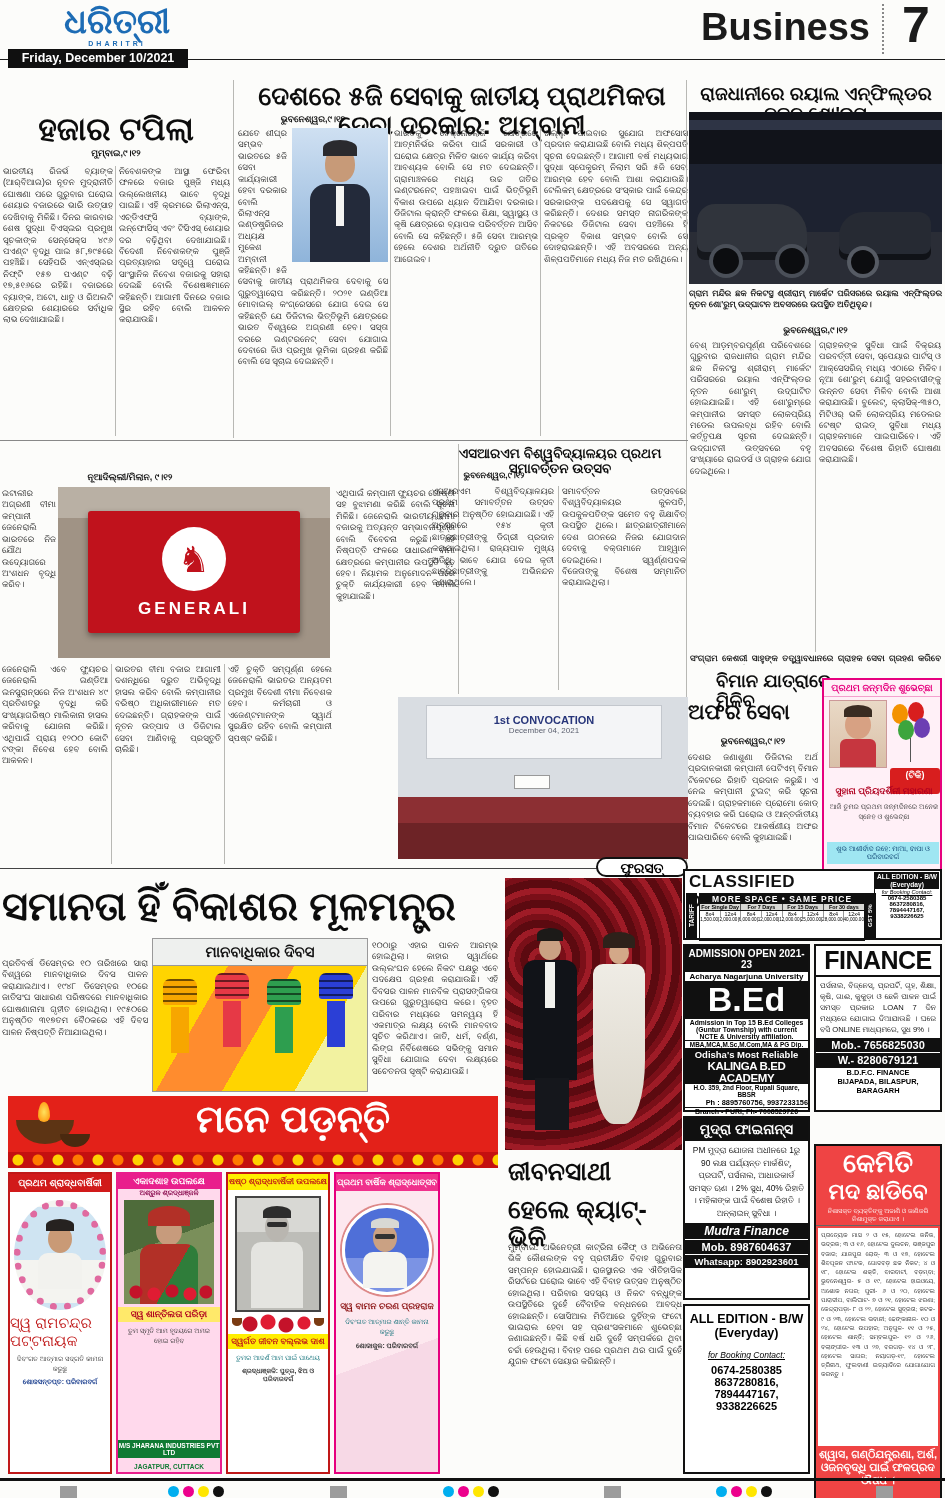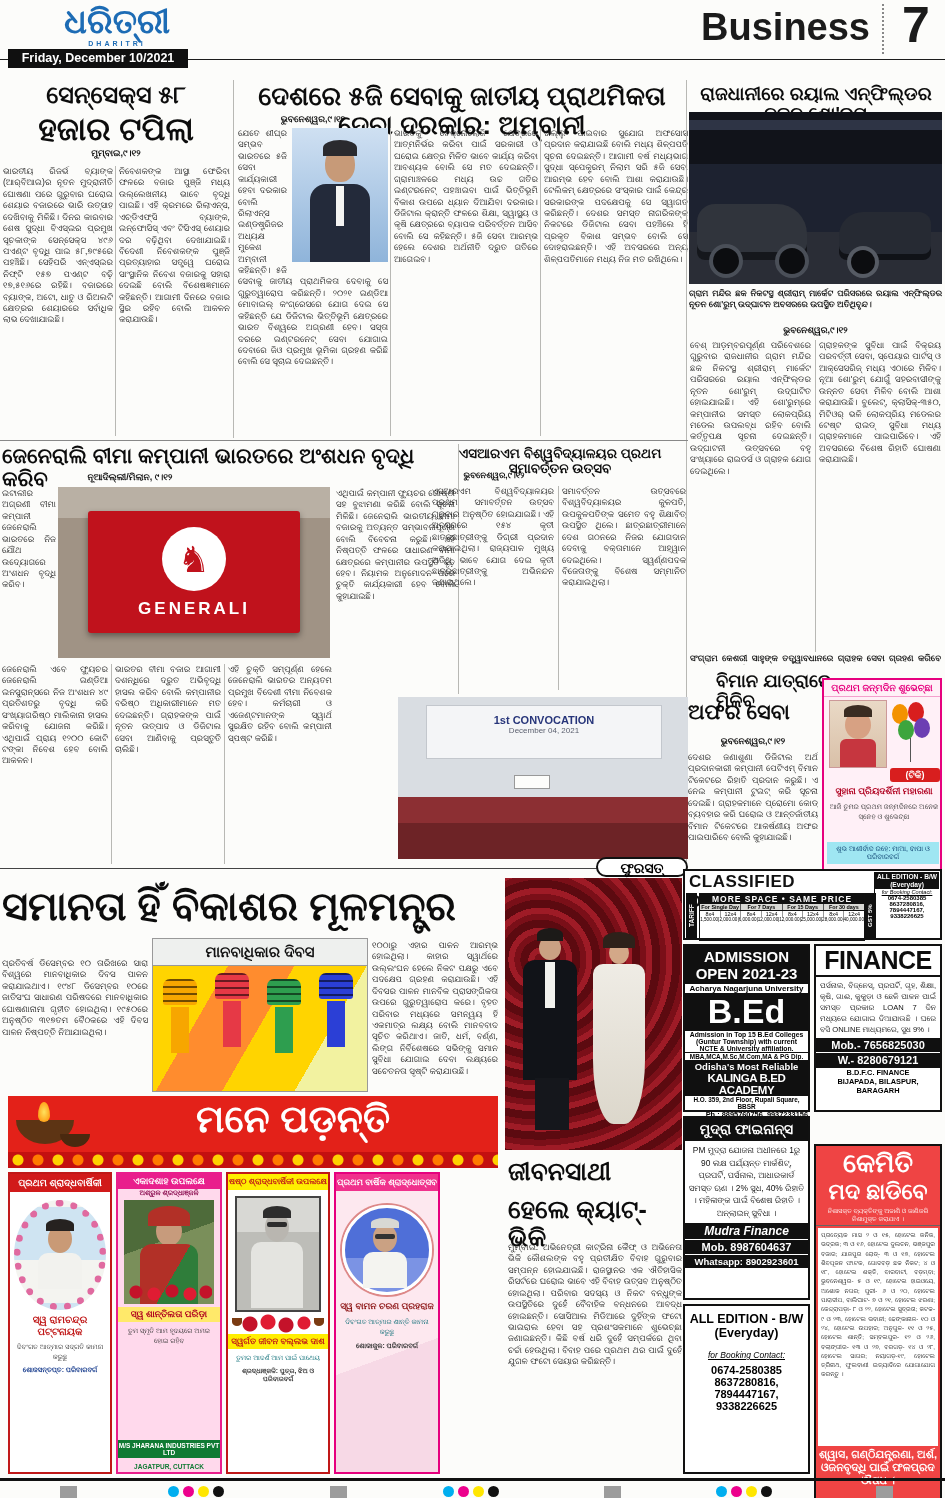--- a/index.html
+++ b/index.html
@@ -31,21 +31,20 @@
 <div class="page">
 
   <div class="abs" style="left:52px;top:2px;width:130px;height:44px;color:#1d6cb5;font-weight:700;font-size:34px;text-align:center;">ଧରିତ୍ରୀ</div>
   <div class="abs" style="left:52px;top:40px;width:130px;font-size:7px;letter-spacing:3px;color:#1d6cb5;font-weight:700;text-align:center;">DHARITRI</div>
   <div class="hr" style="left:0;top:59px;width:945px;"></div>
   <div class="abs blkband" style="left:8px;top:49px;width:180px;height:19px;font-size:12.5px;line-height:19px;">Friday, December 10/2021</div>
   <div class="abs" style="left:700px;top:6px;width:170px;height:48px;font-size:38px;font-weight:600;color:#1b1b1b;text-align:right;">Business</div>
   <div class="abs" style="left:882px;top:4px;height:50px;border-left:2px dotted #888;"></div>
   <div class="abs" style="left:892px;top:-4px;width:48px;height:58px;font-size:50px;font-weight:600;color:#1b1b1b;text-align:center;">7</div>
 
-  <div class="abs hl ctr" style="left:2px;top:82px;width:228px;font-size:24px;">ସେନ୍‌ସେକ୍ସ ୫୮</div>
   <div class="abs hl ctr" style="left:2px;top:112px;width:228px;font-size:32px;">ହଜାର ଟପିଲା</div>
   <div class="abs dl" style="left:2px;top:148px;width:228px;">ମୁମ୍ବାଇ,୯।୧୨</div>
   <div class="abs bd" style="left:3px;top:166px;width:110px;height:270px;">ଭାରତୀୟ ରିଜର୍ଭ ବ୍ୟାଙ୍କ (ଆର୍‌ବିଆଇ)ର ନୂତନ ମୁଦ୍ରାନୀତି ଘୋଷଣା ପରେ ଗୁରୁବାର ଘରୋଇ ଶେୟାର ବଜାରରେ ଭାରି ଉତ୍ସାହ ଦେଖିବାକୁ ମିଳିଛି। ଦିନର କାରବାର ଶେଷ ସୁଦ୍ଧା ବିଏସ୍‌ଇର ପ୍ରମୁଖ ସୂଚକାଙ୍କ ସେନ୍‌ସେକ୍ସ ୪୯୬ ପଏଣ୍ଟ ବୃଦ୍ଧି ପାଇ ୫୮,୭୯୫ରେ ପହଞ୍ଚିଛି। ସେହିପରି ଏନ୍‌ଏସ୍‌ଇର ନିଫ୍ଟି ୧୫୭ ପଏଣ୍ଟ ବଢ଼ି ୧୭,୫୧୬ରେ ରହିଛି। ବଜାରରେ ବ୍ୟାଙ୍କ, ଅଟୋ, ଧାତୁ ଓ ରିଅଲଟି କ୍ଷେତ୍ରର ଶେୟାରରେ ସର୍ବାଧିକ ଲାଭ ଦେଖାଯାଇଛି।</div>
   <div class="abs bd" style="left:119px;top:166px;width:111px;height:270px;">ନିବେଶକଙ୍କ ଆସ୍ଥା ଫେରିବା ଫଳରେ ବଜାର ପୁଞ୍ଜି ମଧ୍ୟ ଉଲ୍ଲେଖନୀୟ ଭାବେ ବୃଦ୍ଧି ପାଇଛି। ଏହି କ୍ରମରେ ରିଲାଏନ୍ସ, ଏଚ୍‌ଡିଏଫ୍‌ସି ବ୍ୟାଙ୍କ, ଇନ୍ଫୋସିସ୍ ଏବଂ ଟିସିଏସ୍ ଶେୟାର ଦର ବଢ଼ିଥିବା ଦେଖାଯାଇଛି। ବିଦେଶୀ ନିବେଶକଙ୍କ ପୁଞ୍ଜି ପ୍ରତ୍ୟାହାର ସତ୍ତ୍ୱେ ଘରୋଇ ସାଂସ୍ଥାନିକ ନିବେଶ ବଜାରକୁ ସହାରା ଦେଇଛି ବୋଲି ବିଶେଷଜ୍ଞମାନେ କହିଛନ୍ତି। ଆଗାମୀ ଦିନରେ ବଜାର ସ୍ଥିର ରହିବ ବୋଲି ଆକଳନ କରାଯାଉଛି।</div>
   <div class="vr" style="left:115px;top:166px;height:270px;"></div>
   <div class="vr" style="left:233px;top:80px;height:358px;"></div>
 
   <div class="abs hl ctr" style="left:236px;top:82px;width:452px;font-size:26px;">ଦେଶରେ ୫ଜି ସେବାକୁ ଜାତୀୟ ପ୍ରାଥମିକତା ଦେବା ଦରକାର: ଅମ୍ବାନୀ</div>
   <div class="abs dl" style="left:238px;top:114px;width:150px;">ଭୁବନେଶ୍ୱର,୯।୧୨</div>
   <div class="abs bd" style="left:238px;top:128px;width:150px;height:310px;">
@@ -78,21 +77,20 @@
     <span style="position:absolute;left:150px;top:100px;width:92px;height:48px;border-radius:24px 12px 8px 8px;background:#262a33;box-shadow:inset 0 -6px 0 #101217;"></span>
     <span style="position:absolute;left:158px;top:134px;width:24px;height:24px;border-radius:50%;background:#0c0d10;border:4px solid #565b64;"></span>
   </div>
   <div class="abs capt" style="left:689px;top:288px;width:253px;height:34px;">ଗ୍ରାମ ମନ୍ଦିର ଛକ ନିକଟସ୍ଥ ଶ୍ରୀରାମ୍ ମାର୍କେଟ ପରିସରରେ ରୟାଲ ଏନ୍‌ଫିଲ୍ଡର ନୂତନ ଶୋ'ରୁମ୍ ଉଦ୍‌ଘାଟନ ଅବସରରେ ଉପସ୍ଥିତ ଅତିଥିବୃନ୍ଦ।</div>
   <div class="abs dl" style="left:689px;top:325px;width:253px;">ଭୁବନେଶ୍ୱର,୯।୧୨</div>
   <div class="abs bd" style="left:690px;top:340px;width:121px;height:312px;">ବେଶ୍ ଆଡ଼ମ୍ବରପୂର୍ଣ୍ଣ ପରିବେଶରେ ଗୁରୁବାର ରାଜଧାନୀର ଗ୍ରାମ ମନ୍ଦିର ଛକ ନିକଟସ୍ଥ ଶ୍ରୀରାମ୍ ମାର୍କେଟ ପରିସରରେ ରୟାଲ ଏନ୍‌ଫିଲ୍ଡର ନୂତନ ଶୋ'ରୁମ୍ ଉଦ୍‌ଘାଟିତ ହୋଇଯାଇଛି। ଏହି ଶୋ'ରୁମ୍‌ରେ କମ୍ପାନୀର ସମସ୍ତ ଲୋକପ୍ରିୟ ମଡେଲ ଉପଲବ୍ଧ ରହିବ ବୋଲି କର୍ତ୍ତୃପକ୍ଷ ସୂଚନା ଦେଇଛନ୍ତି। ଉଦ୍‌ଘାଟନୀ ଉତ୍ସବରେ ବହୁ ସଂଖ୍ୟାରେ ରାଇଡର୍ସ ଓ ଗ୍ରାହକ ଯୋଗ ଦେଇଥିଲେ।</div>
   <div class="abs bd" style="left:819px;top:340px;width:122px;height:312px;">ଗ୍ରାହକଙ୍କ ସୁବିଧା ପାଇଁ ବିକ୍ରୟ ପରବର୍ତ୍ତୀ ସେବା, ସ୍ପେୟାର ପାର୍ଟସ୍ ଓ ଆକ୍ସେସରିଜ୍ ମଧ୍ୟ ଏଠାରେ ମିଳିବ। ନୂଆ ଶୋ'ରୁମ୍ ଯୋଗୁଁ ସହରବାସୀଙ୍କୁ ଉନ୍ନତ ସେବା ମିଳିବ ବୋଲି ଆଶା କରାଯାଉଛି। ବୁଲେଟ୍, କ୍ଲାସିକ୍-୩୫୦, ମିଟିଓର୍ ଭଳି ଲୋକପ୍ରିୟ ମଡେଲର ଟେଷ୍ଟ ରାଇଡ୍ ସୁବିଧା ମଧ୍ୟ ଗ୍ରାହକମାନେ ପାଇପାରିବେ। ଏହି ଅବସରରେ ବିଶେଷ ରିହାତି ଘୋଷଣା କରାଯାଇଛି।</div>
   <div class="vr" style="left:815px;top:340px;height:312px;"></div>
   <div class="abs bd" style="left:690px;top:653px;width:251px;height:12px;font-weight:700;">ସଂଗ୍ରାମ କେଶରୀ ସାହୁଙ୍କ ତତ୍ତ୍ୱାବଧାନରେ ଗ୍ରାହକ ସେବା ଗ୍ରହଣ କରିବେ ବୋଲି କୁହାଯାଇଛି।</div>
 
-  <div class="abs hl" style="left:2px;top:444px;width:430px;font-size:21px;">ଜେନେରାଲି ବୀମା କମ୍ପାନୀ ଭାରତରେ ଅଂଶଧନ ବୃଦ୍ଧି କରିବ</div>
   <div class="abs dl" style="left:30px;top:472px;width:200px;">ନୂଆଦିଲ୍ଲୀ/ମିଲାନ, ୯।୧୨</div>
   <div class="abs bd" style="left:2px;top:488px;width:54px;height:170px;">ଇଟାଲୀର ଅଗ୍ରଣୀ ବୀମା କମ୍ପାନୀ ଜେନେରାଲି ଭାରତରେ ନିଜ ଯୌଥ ଉଦ୍ୟୋଗରେ ଅଂଶଧନ ବୃଦ୍ଧି କରିବ।</div>
   <div class="ph" style="left:58px;top:487px;width:272px;height:171px;background:linear-gradient(180deg,#b9b0a4 0 18%,#a09385 18% 100%);">
     <span style="position:absolute;left:30px;top:24px;width:212px;height:122px;background:#c0121c;border-radius:3px;box-shadow:0 3px 6px rgba(0,0,0,.4);"></span>
     <span style="position:absolute;left:104px;top:40px;width:64px;height:64px;border-radius:50%;background:#fff;"></span>
     <span style="position:absolute;left:104px;top:52px;width:64px;text-align:center;font-size:36px;color:#c0121c;">♞</span>
     <span style="position:absolute;left:30px;top:112px;width:212px;text-align:center;color:#fff;font-weight:700;font-size:17px;letter-spacing:3px;">GENERALI</span>
   </div>
   <div class="abs bd" style="left:336px;top:488px;width:119px;height:204px;">ଏଥିପାଇଁ କମ୍ପାନୀ ଫ୍ୟୁଚର ଗୋଷ୍ଠୀ ସହ ବୁଝାମଣା କରିଛି ବୋଲି ସୂଚନା ମିଳିଛି। ଜେନେରାଲି ଭାରତୀୟ ବୀମା ବଜାରକୁ ଅତ୍ୟନ୍ତ ସମ୍ଭାବନାପୂର୍ଣ୍ଣ ବୋଲି ବିବେଚନା କରୁଛି। ଏହି ନିଷ୍ପତ୍ତି ଫଳରେ ସାଧାରଣ ବୀମା କ୍ଷେତ୍ରରେ କମ୍ପାନୀର ଉପସ୍ଥିତି ଦୃଢ଼ ହେବ। ନିୟାମକ ଅନୁମୋଦନ ପରେ ଚୁକ୍ତି କାର୍ଯ୍ୟକାରୀ ହେବ ବୋଲି କୁହାଯାଇଛି।</div>
   <div class="abs bd" style="left:2px;top:664px;width:106px;height:202px;">ଜେନେରାଲି ଏବେ ଫ୍ୟୁଚର ଜେନେରାଲି ଇଣ୍ଡିଆ ଇନସୁରାନ୍ସରେ ନିଜ ଅଂଶଧନ ୪୯ ପ୍ରତିଶତରୁ ବୃଦ୍ଧି କରି ସଂଖ୍ୟାଗରିଷ୍ଠ ମାଲିକାନା ହାସଲ କରିବାକୁ ଯୋଜନା କରିଛି। ଏଥିପାଇଁ ପ୍ରାୟ ୧୨୦୦ କୋଟି ଟଙ୍କା ନିବେଶ ହେବ ବୋଲି ଆକଳନ।</div>
@@ -134,21 +132,21 @@
       <span style="position:absolute;left:14px;top:4px;width:28px;height:12px;border-radius:50% 50% 0 0;background:#3a2c22;"></span>
       <span style="position:absolute;left:10px;top:38px;width:36px;height:28px;border-radius:6px 6px 0 0;background:#c6363f;"></span>
     </div>
     <div class="abs" style="left:66px;top:22px;width:50px;height:64px;">
       <span style="position:absolute;left:2px;top:2px;width:16px;height:20px;border-radius:50%;background:#f39200;"></span>
       <span style="position:absolute;left:18px;top:0;width:16px;height:20px;border-radius:50%;background:#d81e1e;"></span>
       <span style="position:absolute;left:8px;top:18px;width:16px;height:20px;border-radius:50%;background:#3da53d;"></span>
       <span style="position:absolute;left:24px;top:16px;width:16px;height:20px;border-radius:50%;background:#6c3fb3;"></span>
       <span style="position:absolute;left:20px;top:36px;width:1px;height:24px;background:#555;"></span>
     </div>
-    <div class="abs" style="left:66px;top:88px;width:50px;height:14px;background:#d81e1e;color:#fff;font-weight:700;font-size:9px;text-align:center;line-height:14px;border-radius:3px;">(ଟିକି)</div>
+    <div class="abs" style="left:66px;top:88px;width:50px;height:26px;background:#d81e1e;color:#fff;font-weight:700;font-size:9px;text-align:center;line-height:14px;border-radius:3px;">(ଟିକି)</div>
     <div class="abs" style="left:4px;top:106px;width:112px;font-size:9px;font-weight:700;color:#b00020;text-align:center;">ସୁହାନା ପ୍ରିୟଦର୍ଶିନୀ ମହାରଣା</div>
     <div class="abs" style="left:4px;top:122px;width:112px;font-size:7px;color:#333;text-align:center;line-height:1.4;">ଆଜି ତୁମର ପ୍ରଥମ ଜନ୍ମଦିନରେ ଅନେକ ସ୍ନେହ ଓ ଶୁଭେଚ୍ଛା</div>
     <div class="abs" style="left:3px;top:162px;width:112px;background:#9fe6f2;font-size:7px;color:#063a6b;text-align:center;padding:3px 1px;">ଶୁଭ ଆଶୀର୍ବାଦ ରହେ: ମାଆ, ବାପା ଓ ପରିବାରବର୍ଗ</div>
   </div>
 
   <div class="hr" style="left:0;top:868px;width:600px;background:#444;"></div>
   <div class="abs ctr" style="left:596px;top:857px;width:92px;height:20px;border:2px solid #111;border-radius:12px;font-weight:700;font-size:14px;line-height:19px;background:#fff;">ଫୁରସତ୍</div>
   <div class="abs hl" style="left:2px;top:884px;width:498px;font-size:40px;">ସମାନତା ହିଁ ବିକାଶର ମୂଳମନ୍ତ୍ର</div>
   <div class="abs bd" style="left:2px;top:958px;width:146px;height:132px;">ପ୍ରତିବର୍ଷ ଡିସେମ୍ବର ୧୦ ତାରିଖରେ ସାରା ବିଶ୍ୱରେ ମାନବାଧିକାର ଦିବସ ପାଳନ କରାଯାଇଥାଏ। ୧୯୪୮ ଡିସେମ୍ବର ୧୦ରେ ଜାତିସଂଘ ସାଧାରଣ ପରିଷଦରେ ମାନବାଧିକାର ଘୋଷଣାନାମା ଗୃହୀତ ହୋଇଥିଲା। ୧୯୫୦ରେ ଅନୁଷ୍ଠିତ ୩୧୭ତମ ବୈଠକରେ ଏହି ଦିବସ ପାଳନ ନିଷ୍ପତ୍ତି ନିଆଯାଇଥିଲା।</div>
   <div class="abs bd" style="left:372px;top:940px;width:126px;height:150px;">୧୦ଠାରୁ ଏହାର ପାଳନ ଆରମ୍ଭ ହୋଇଥିଲା। କାହାର ସ୍ୱାର୍ଥରେ ଉଲ୍ଲଂଘନ ହେଲେ ନିକଟ ପକ୍ଷରୁ ଏବେ ପଦକ୍ଷେପ ଗ୍ରହଣ କରାଯାଉଛି। ଏହି ଦିବସର ପାଳନ ମାନବିକ ପ୍ରାସଙ୍ଗିକତା ଉପରେ ଗୁରୁତ୍ୱାରୋପ କରେ। ବୃହତ ପରିବାର ମଧ୍ୟରେ ସମନ୍ୱୟ ହିଁ ଏକମାତ୍ର ଲକ୍ଷ୍ୟ ବୋଲି ମାନବବାଦ ସୂଚିତ କରିଥାଏ। ଜାତି, ଧର୍ମ, ବର୍ଣ୍ଣ, ଲିଙ୍ଗ ନିର୍ବିଶେଷରେ ସଭିଙ୍କୁ ସମାନ ସୁବିଧା ଯୋଗାଇ ଦେବା ଲକ୍ଷ୍ୟରେ ସଚେତନତା ସୃଷ୍ଟି କରାଯାଉଛି।</div>
@@ -197,21 +195,21 @@
     <div style="position:absolute;left:0;bottom:0;width:490px;height:16px;background-color:#c41010;background-image:radial-gradient(circle at 10px 8px,#ffd000 0 5px,rgba(0,0,0,0) 6px),radial-gradient(circle at 30px 8px,#ff7b00 0 5px,rgba(0,0,0,0) 6px);background-size:40px 16px;"></div>
   </div>
 
   <div class="adbox" style="left:8px;top:1172px;width:104px;height:302px;border:2px solid #c01818;">
     <div style="background:#d11a1a;color:#fff;font-weight:700;font-size:9.5px;text-align:center;padding:3px 0;">ପ୍ରଥମ ଶ୍ରାଦ୍ଧବାର୍ଷିକୀ</div>
     <div style="width:78px;height:96px;margin:8px auto 4px;border-radius:50%;border:7px dotted #e06aa0;background:linear-gradient(180deg,#cfe4f2 0 55%,#f4f4f0 55%);position:relative;">
       <span style="position:absolute;left:27px;top:18px;width:24px;height:28px;border-radius:50%;background:#c99a76;"></span>
       <span style="position:absolute;left:25px;top:12px;width:28px;height:12px;border-radius:50% 50% 0 0;background:#262220;"></span>
       <span style="position:absolute;left:17px;top:46px;width:44px;height:36px;border-radius:10px 10px 0 0;background:#f2f2ee;"></span>
     </div>
-    <div style="font-size:10px;font-weight:700;color:#c01818;text-align:center;">ସ୍ୱ ରାମଚନ୍ଦ୍ର ପଟ୍ଟନାୟକ</div>
+    <div style="font-size:15px;font-weight:400;color:#c01818;text-align:left;">ସ୍ୱ ରାମଚନ୍ଦ୍ର ପଟ୍ଟନାୟକ</div>
     <div style="font-size:6.8px;color:#333;text-align:center;padding:4px 4px;line-height:1.45;">ଦିବଂଗତ ଆତ୍ମାର ସଦ୍‌ଗତି କାମନା କରୁଛୁ</div>
     <div style="font-size:6.8px;color:#1b3f8f;text-align:center;font-weight:700;">ଶୋକସନ୍ତପ୍ତ: ପରିବାରବର୍ଗ</div>
   </div>
 
   <div class="adbox" style="left:116px;top:1172px;width:106px;height:302px;border:2px solid #e91e8c;background:#ffd9ec;">
     <div style="background:#e91e8c;color:#fff;font-weight:700;font-size:9px;text-align:center;padding:2px 0;">ଏକାଦଶାହ ଉପଲକ୍ଷେ</div>
     <div style="font-size:7px;color:#8a0b4f;text-align:center;font-weight:700;">ଅଶ୍ରୁଳ ଶ୍ରଦ୍ଧାଞ୍ଜଳି</div>
     <div style="width:90px;height:104px;margin:3px auto;background:linear-gradient(160deg,#4e6b3a 0 40%,#7a8f5a 40% 100%);position:relative;">
       <span style="position:absolute;left:32px;top:16px;width:26px;height:30px;border-radius:50%;background:#c79b7c;"></span>
       <span style="position:absolute;left:24px;top:6px;width:42px;height:20px;border-radius:50% 50% 0 0;background:#b23027;"></span>
@@ -291,21 +289,21 @@
         <span style="flex:1;font-size:4.6px;text-align:center;border-right:1px solid #999;">12,000.00</span>
         <span style="flex:1;font-size:4.6px;text-align:center;border-right:1px solid #999;">12,000.00</span>
         <span style="flex:1;font-size:4.6px;text-align:center;border-right:1px solid #999;">25,000.00</span>
         <span style="flex:1;font-size:4.6px;text-align:center;border-right:1px solid #999;">28,000.00</span>
         <span style="flex:1;font-size:4.6px;text-align:center;">40,000.00</span>
       </div>
     </div>
   </div>
 
   <div class="adbox" style="left:683px;top:944px;width:127px;height:168px;">
-    <div class="blkband" style="font-size:15px;padding:2px 0;">ADMISSION OPEN 2021-23</div>
+    <div class="blkband" style="font-size:10px;padding:2px 0;">ADMISSION OPEN 2021-23</div>
     <div style="font-size:8px;font-weight:700;text-align:center;">Acharya Nagarjuna University</div>
     <div class="blkband" style="font-size:34px;line-height:1.05;padding:1px 0;">B.Ed</div>
     <div style="font-size:6.8px;font-weight:700;text-align:center;">Admission in Top 15  B.Ed Colleges</div>
     <div style="font-size:6.8px;font-weight:700;text-align:center;">(Guntur Township) with current</div>
     <div style="font-size:6.8px;font-weight:700;text-align:center;border-bottom:1px solid #111;">NCTE &amp; University affiliation.</div>
     <div style="font-size:6.4px;font-weight:700;text-align:center;border-bottom:1px solid #111;">MBA,MCA,M.Sc,M.Com,MA &amp; PG Dip.</div>
     <div class="blkband" style="font-size:9.5px;">Odisha's Most Reliable</div>
     <div class="blkband" style="font-size:11.5px;letter-spacing:-.4px;">KALINGA B.ED ACADEMY</div>
     <div style="font-size:6.4px;font-weight:700;text-align:center;">H.O. 359, 2nd Floor, Rupali Square, BBSR</div>
     <div style="font-size:7.4px;font-weight:700;text-align:right;">Ph : 8895760756, 9937233156</div>

